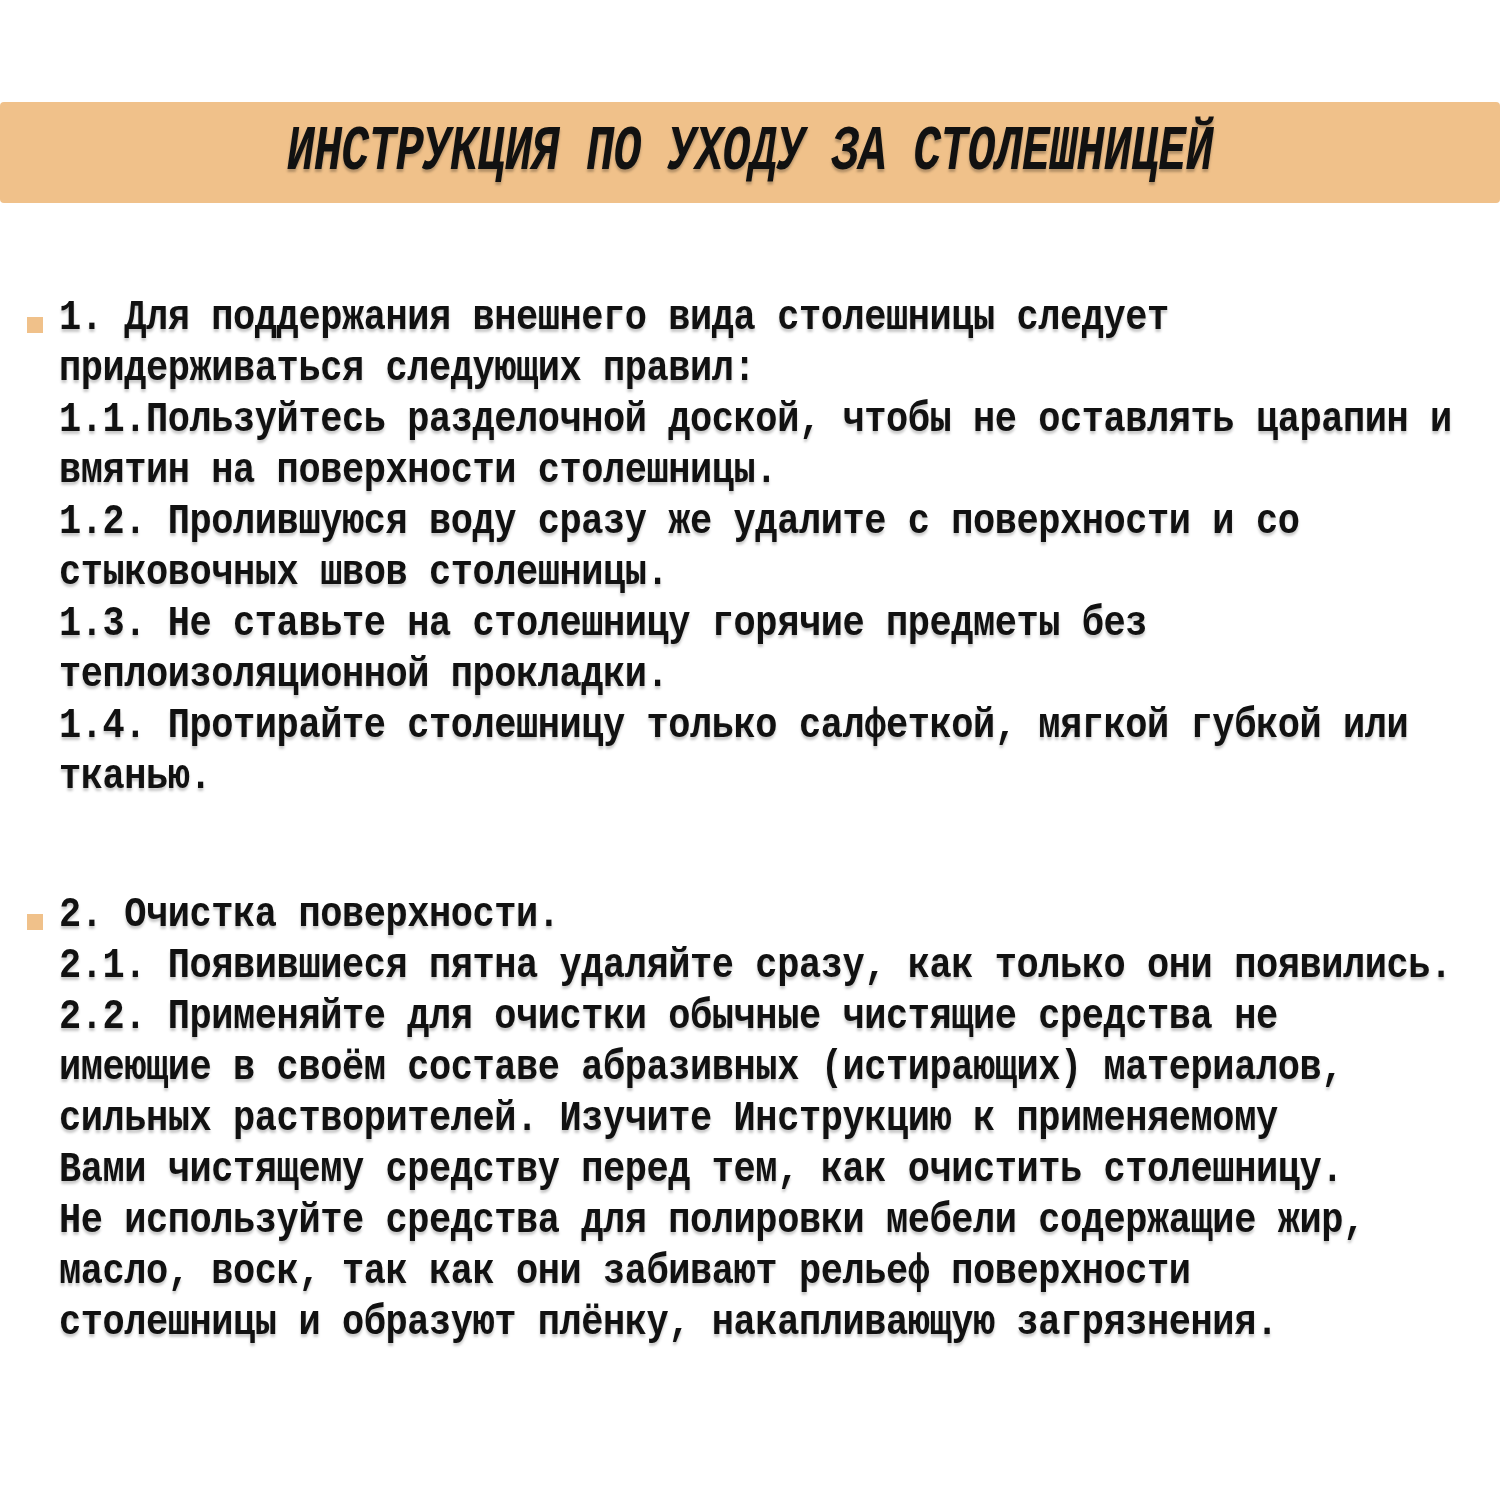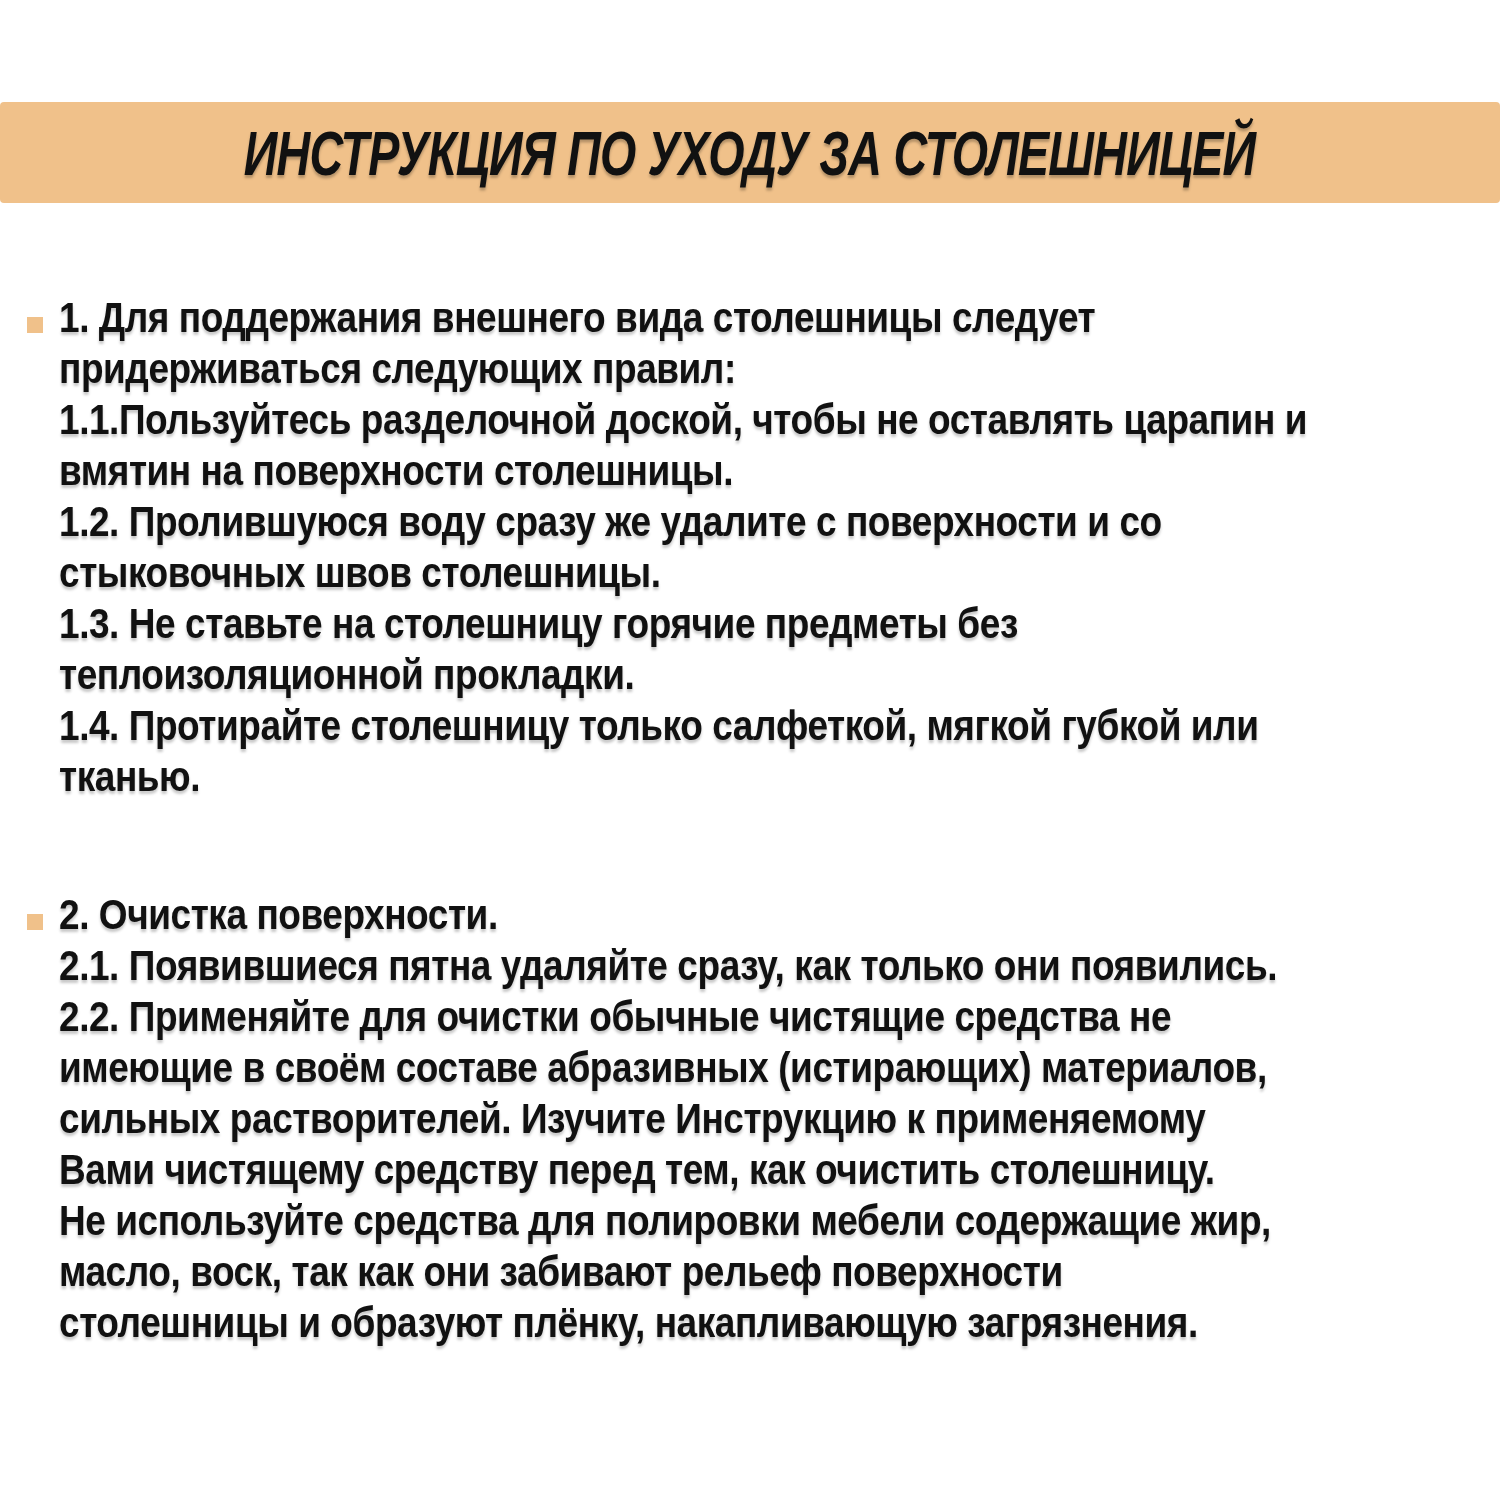--- a/index.html
+++ b/index.html
@@ -6,21 +6,21 @@
     margin: 0;
     padding: 0;
     background: #ffffff;
   }
   .page {
     position: relative;
     width: 1500px;
     height: 1500px;
     background: #ffffff;
     overflow: hidden;
-    font-family: Liberation Sans, sans-serif;
+    font-family: Liberation Mono, monospace;
   }
   .banner {
     position: absolute;
     top: 102px;
     left: 0;
     width: 1500px;
     height: 101px;
     background: #f0c18a;
     border-radius: 4px;
     display: flex;

